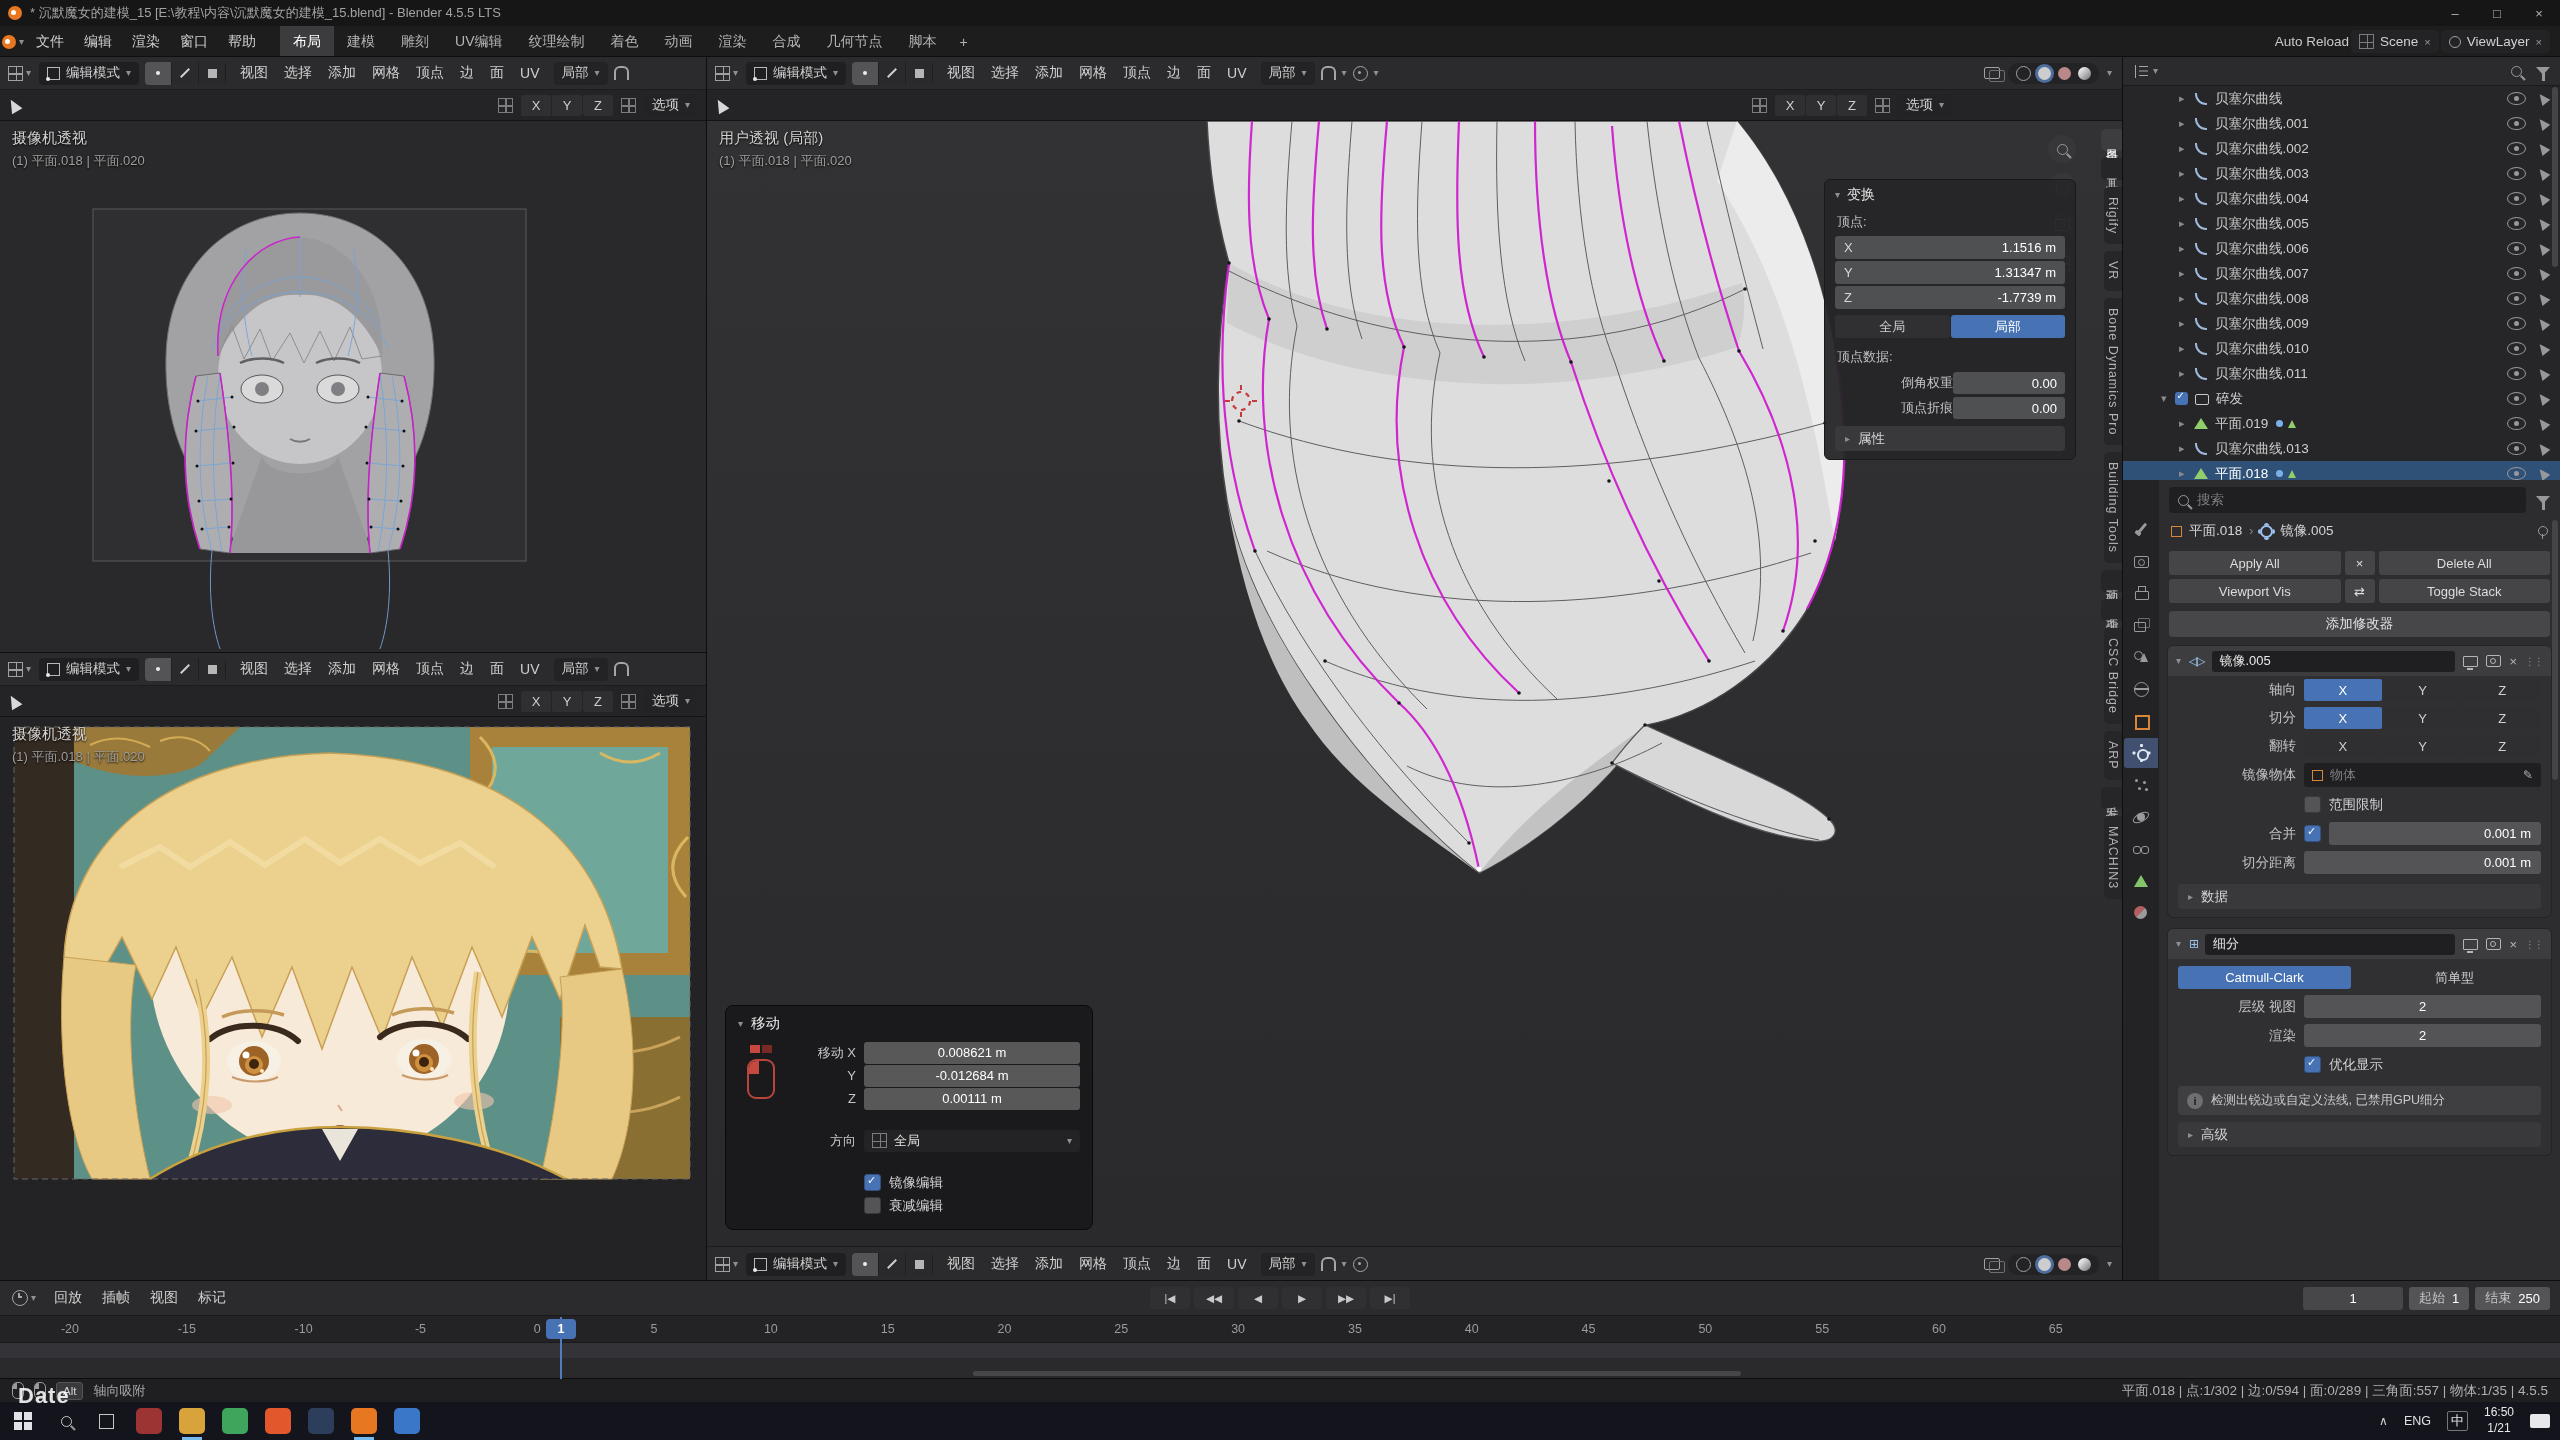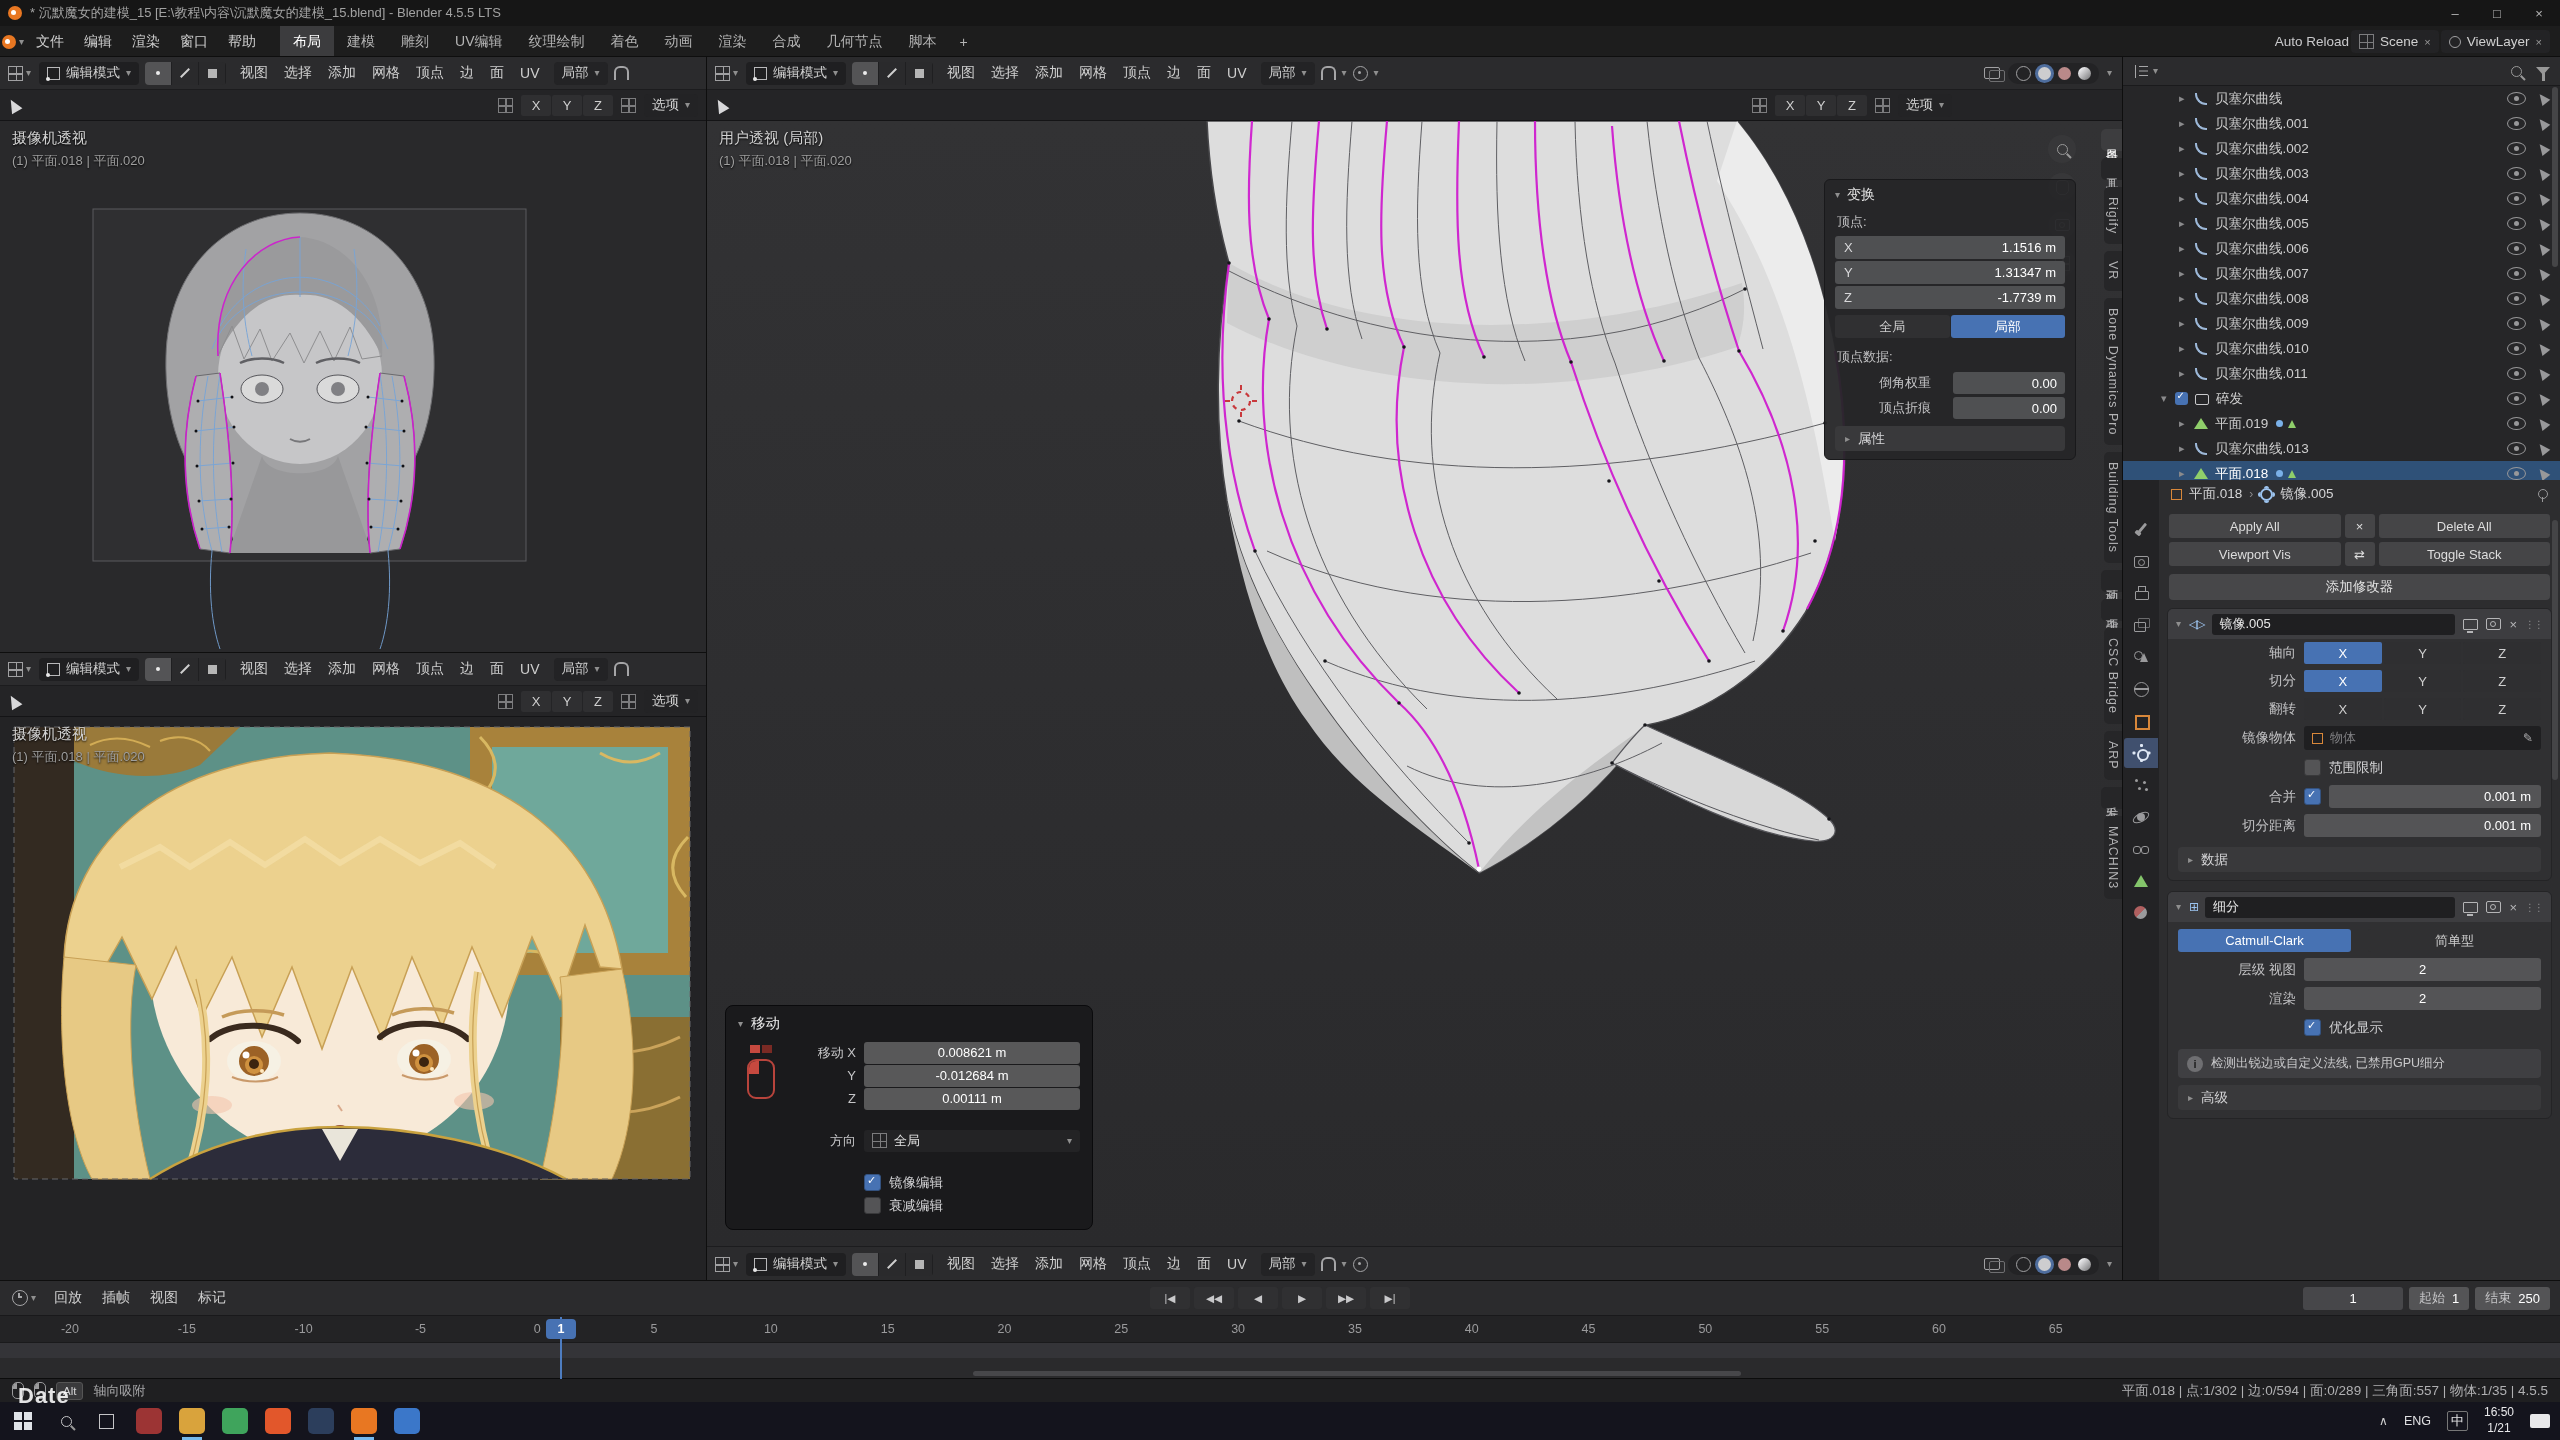--- a/index.html
+++ b/index.html
@@ -116,21 +116,21 @@
   
   .n-panel{position:absolute;right:46px;top:58px;width:250px;background:rgba(38,38,40,.95);border:1px solid #19191b;border-radius:6px;z-index:6;padding-bottom:8px}
   .np-header{height:29px;display:flex;align-items:center;gap:7px;padding:0 10px;font-size:14px;color:#e2e2e2}
   .np-sec{padding:4px 12px 3px;font-size:13px;color:#c0c0c2}
   .vfield{display:flex;align-items:center;height:23px;background:#4f5052;border-radius:3px;margin:2px 10px;padding:0 9px}
   .vf-l{color:#d8d8da;font-size:13px}
   .vf-v{margin-left:auto;color:#fff;font-size:13px}
   .np-seg{display:flex;gap:1px;margin:6px 10px}
   .seg-btn{flex:1;height:23px;background:#303032;display:flex;align-items:center;justify-content:center;font-size:13px;color:#cfcfcf;border-radius:3px}
   .seg-btn.active{background:#4772b3;color:#fff}
-  .ndrow{display:flex;align-items:center;margin:3px 10px;gap:22px}
+  .ndrow{display:flex;align-items:center;margin:3px 10px;gap:0}
   .ndl{flex:1;text-align:right;font-size:13px;color:#c5c5c7}
   .ndf{width:96px;height:22px;background:#4f5052;border-radius:3px;display:flex;align-items:center;justify-content:flex-end;padding:0 8px;color:#fff;font-size:13px}
   .sub-collapse{margin:7px 10px 0;height:25px;background:#39393b;border-radius:4px;display:flex;align-items:center;gap:8px;padding:0 10px;font-size:13.5px;color:#d5d5d7}
 
   
   .side-tabs{position:absolute;right:0;top:8px;width:33px;display:flex;flex-direction:column;gap:7px;z-index:6;align-items:flex-end}
   .side-tab{writing-mode:vertical-rl;background:#262628;color:#b2b2b4;padding:10px 2px;border-radius:5px 0 0 5px;font-size:12.5px;letter-spacing:1px;white-space:nowrap}
   .side-tab.active{background:#3d3d3f;color:#fff}
 
   
@@ -1120,20 +1120,27 @@
             <i class="pti-constr"></i>
           </span>
         <span class="pt">
             <i class="pti-data"></i>
           </span>
         <span class="pt">
             <i class="pti-mat"></i>
           </span>
       </div>
       <div class="props-content">
+        <div class="props-search-row">
+          <span class="search-field">
+            <span class="i-search"></span>
+            <span class="ph">搜索</span>
+          </span>
+          <span class="i-funnel"></span>
+        </div>
         <div class="breadcrumb">
           <span class="i-objsq sm"></span>
           <span>平面.018</span>
           <span class="bc-sep">›</span>
           <span class="i-gear"></span>
           <span>镜像.005</span>
           <span class="flex-sp"></span>
           <span class="i-pin"></span>
         </div>
         <div class="btn-grid">

